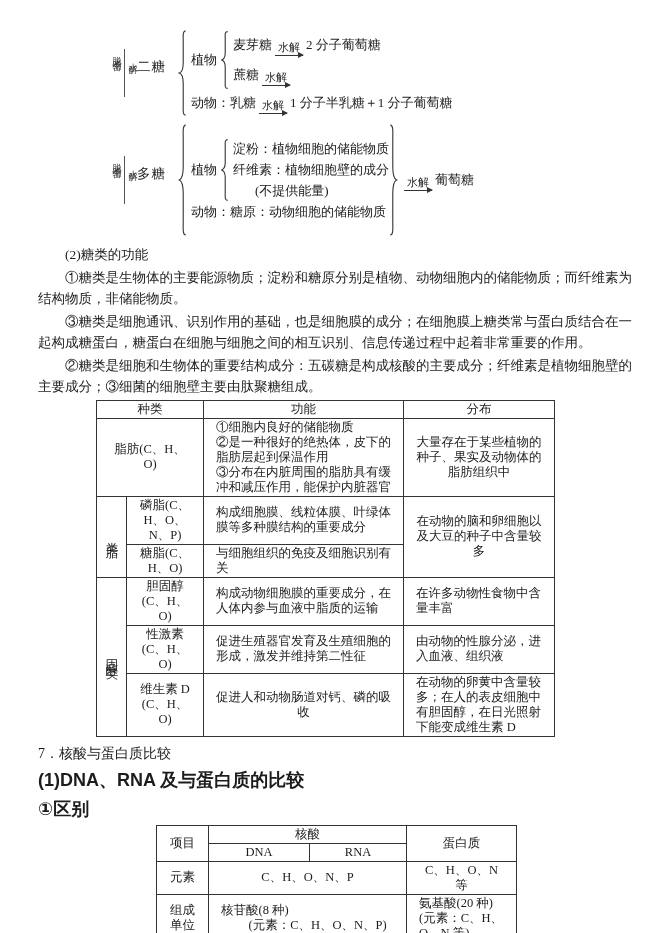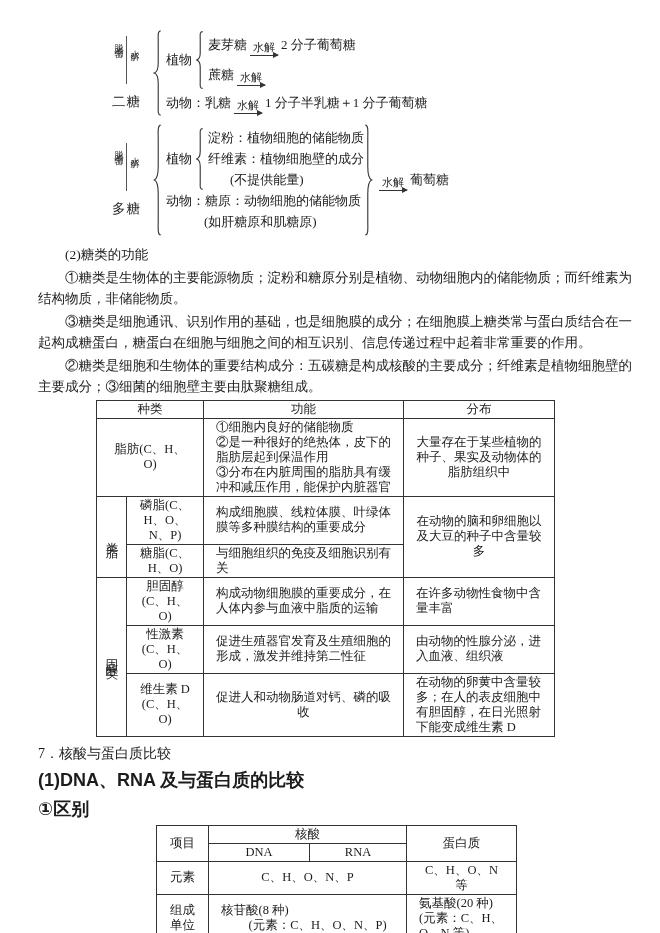--- a/index.html
+++ b/index.html
@@ -8,21 +8,21 @@
     background:#fff; color:#1c1c1c;
     font-family:"Liberation Serif","DejaVu Serif",serif;
     font-size:13.5px; box-sizing:border-box;
     padding:30px 28px 0 38px;
   }
 
   
   .diagram { margin-left:74px; font-size:13px; }
   .dia-row { display:flex; align-items:center; }
   .dia-row.poly { margin-top:8px; }
-  .side { display:flex; flex-direction:column; align-items:center; margin-right:12px; }
+  .side { display:flex; flex-direction:row; margin-right:12px; }
   .vlabels { display:flex; align-items:flex-start; }
   .vtext { writing-mode:vertical-rl; text-orientation:upright; font-size:9px;
            letter-spacing:2px; line-height:1; color:#333; }
   .vtext.hy { margin-top:7px; }
   .vrule { width:1px; background:#555; height:48px; margin:0 3px; }
   .groupname { margin-top:9px; font-size:13.5px; letter-spacing:1px; }
   svg.brace { width:9px; flex:0 0 9px; display:block; }
   svg.brace path { stroke:#333; stroke-width:1.1; fill:none; vector-effect:non-scaling-stroke; }
   .dia-content { margin-left:4px; }
   .plant-row { display:flex; align-items:center; }
@@ -135,21 +135,20 @@
           <svg class="brace" style="height:62px" viewBox="0 0 10 100" preserveAspectRatio="none">
             <path d="M8.5,1 C5,1 5.8,7 5.8,13 L5.8,38 C5.8,46 4.5,49 1.5,50 C4.5,51 5.8,54 5.8,62 L5.8,87 C5.8,93 5,99 8.5,99"></path>
           </svg>
           <div class="plant-lines">
             <div class="dline h21">淀粉：植物细胞的储能物质</div>
             <div class="dline h21">纤维素：植物细胞壁的成分</div>
             <div class="dline h21 ind1">(不提供能量)</div>
           </div>
         </div>
         <div class="dline h21">动物：糖原：动物细胞的储能物质</div>
-        <div class="dline h21 ind2">(如肝糖原和肌糖原)</div>
       </div>
       <svg class="brace" style="height:112px" viewBox="0 0 10 100" preserveAspectRatio="none">
         <path d="M1.5,1 C5,1 4.2,7 4.2,13 L4.2,38 C4.2,46 5.5,49 8.5,50 C5.5,51 4.2,54 4.2,62 L4.2,87 C4.2,93 5,99 1.5,99"></path>
       </svg>
       <div class="result">
         <span class="harrow">
             <span class="hlbl">水解</span>
             <span class="shaft"></span>
           </span>
         <span>葡萄糖</span>

